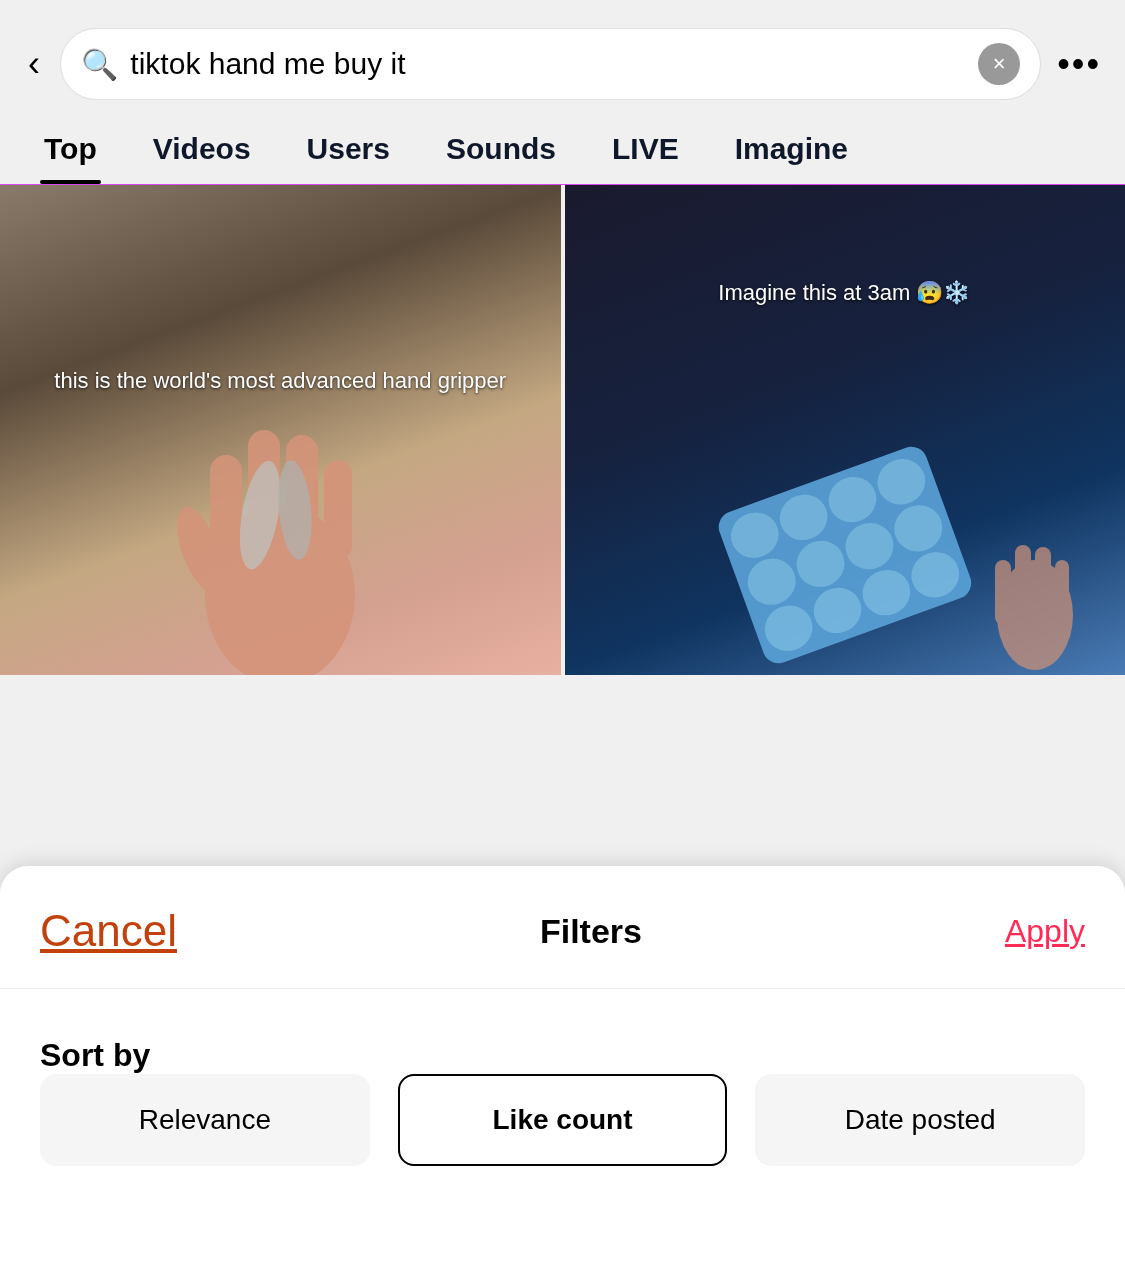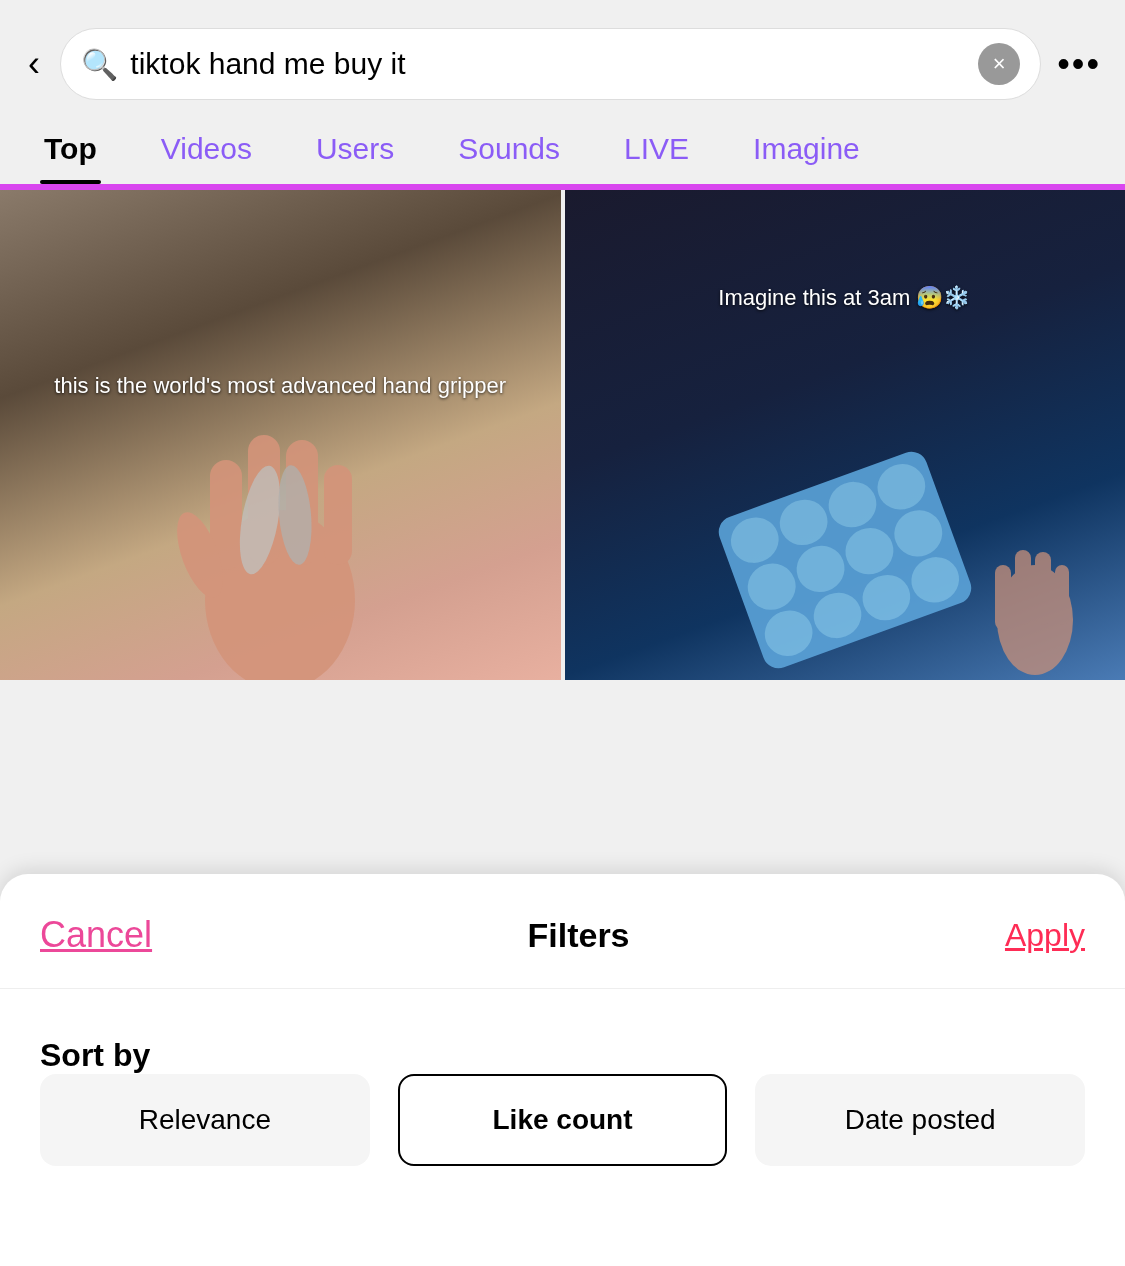--- a/index.html
+++ b/index.html
@@ -65,30 +65,31 @@
       cursor: pointer;
       letter-spacing: 2px;
     }
 
     
     .tabs {
       display: flex;
       align-items: flex-end;
       padding: 0 16px;
       background: #f0f0f0;
-      gap: 8px;
-      border-bottom: 6px solid #d946ef;
+      gap: 0;
+      border-bottom: 1px solid #d946ef;
     }
     .tab {
       padding: 16px 28px 18px;
       font-size: 30px;
-      color: #8b5cf6;
+      color: #0f172a;
       cursor: pointer;
       white-space: nowrap;
       position: relative;
+      font-weight: bold;
     }
     .tab.active {
       color: #000;
       font-weight: 700;
     }
     .tab.active::after {
       content: '';
       position: absolute;
       bottom: 0;
       left: 24px;
@@ -157,22 +158,22 @@
     }
 
     .sheet-header {
       display: flex;
       align-items: center;
       justify-content: space-between;
       padding: 40px 40px 32px;
       border-bottom: 1px solid #eee;
     }
     .cancel-btn {
-      font-size: 36px;
-      color: #ec4899;
+      font-size: 44px;
+      color: #c2410c;
       text-decoration: underline;
       cursor: pointer;
     }
     .filters-title {
       font-size: 34px;
       font-weight: 700;
       color: #000;
     }
     .apply-btn {
       font-size: 32px;

